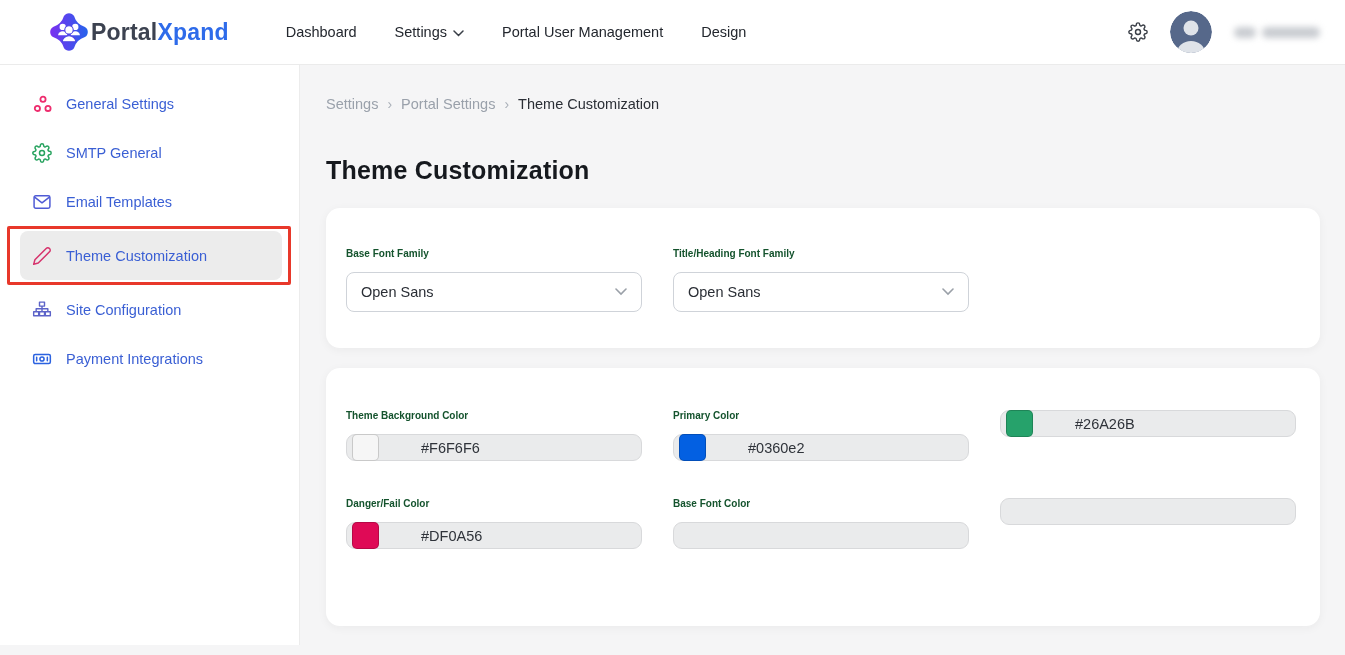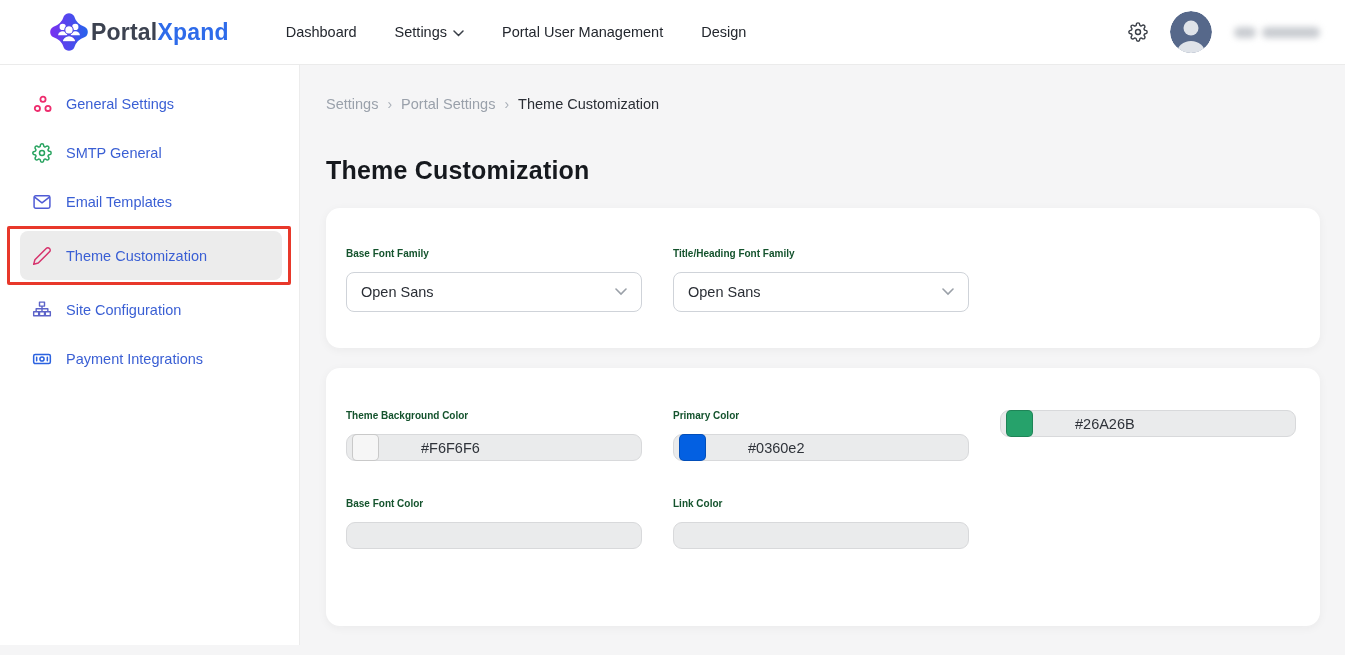--- a/index.html
+++ b/index.html
@@ -258,32 +258,38 @@
       </div>
     </div>
 
     <div class="color-field">
       <div class="color-input">
         <span class="swatch" style="background: rgb(38, 162, 107);"></span>
         <span class="hex">#26A26B</span>
       </div>
     </div>
 
+    <div class="color-field">
+      <span class="field-label">Danger/Fail Color</span>
+      <div class="color-input">
+        <span class="swatch" style="background: rgb(223, 10, 86);"></span>
+        <span class="hex">#DF0A56</span>
+      </div>
+    </div>
 
 
     <div class="color-field">
       <span class="field-label">Base Font Color</span>
       <div class="color-input">
 
         <span class="hex"></span>
       </div>
     </div>
 
     <div class="color-field">
-      <span class="field-label">Link Color</span>
       <div class="color-input">
 
         <span class="hex"></span>
       </div>
     </div>
 
   </section>
 </main>
 
 </body></html>

